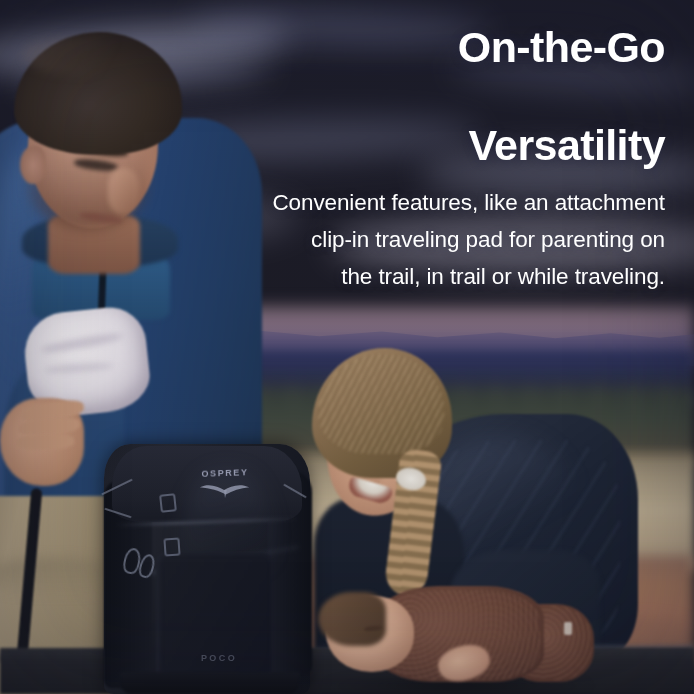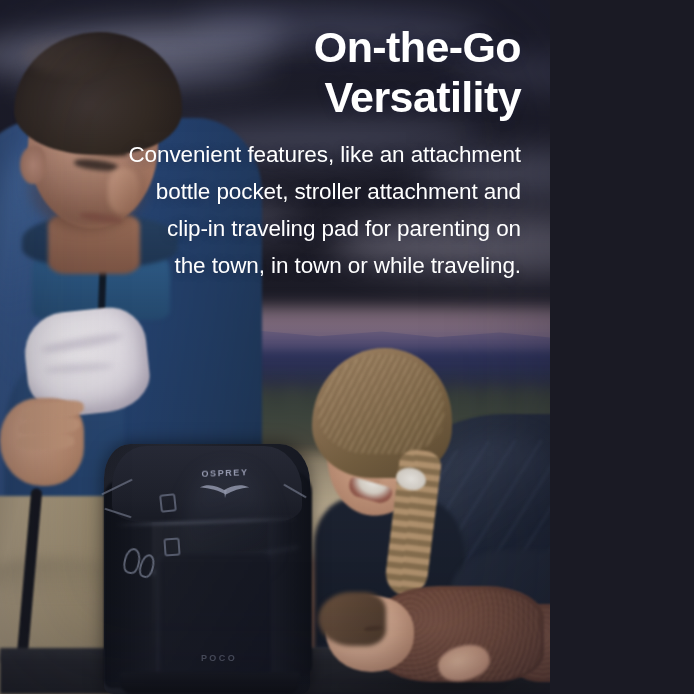--- a/index.html
+++ b/index.html
@@ -1,19 +1,19 @@
 <!DOCTYPE html>
 <html><head>
 <meta charset="utf-8">
 <style>
   * { margin:0; padding:0; box-sizing:border-box; }
   html,body { width:694px; height:694px; overflow:hidden; background:#1a1a24; }
   body { font-family:"Liberation Sans", sans-serif; }
 
-  #stage { position:relative; width:550px; height:694px; overflow:hidden;padding-left:16px; }
+  #stage { position:relative; width:694px; height:694px; overflow:hidden;padding-left:16px; }
 
   
   .sky {
     position:absolute; left:0; top:0; width:694px; height:360px;
     background:
       linear-gradient(to bottom,
         #5a5f8f 0%,
         #6169954 2%,
         #5c6293 10%,
         #5d6396 22%,
@@ -512,21 +512,21 @@
   
   .overlay{
     position:absolute; right:29px; top:22px; width:466px;
     text-align:right; pointer-events:none;
   }
   .headline{
     color:#ffffff; font-weight:bold; font-size:43px; line-height:50px;
     letter-spacing:-.6px;
     text-shadow:0 1px 10px rgba(30,34,64,.45);
   }
-  .headline .l2{ display:block; }
+  .headline .l2{ display:block;margin-top:48px; }
   .body-copy{
     margin-top:14px; color:#ffffff; font-size:22.5px; line-height:37px;
     font-weight:400; letter-spacing:-.1px;
     text-shadow:0 1px 9px rgba(36,40,66,.42);
   }
   .body-copy span{ display:block; }
 </style>
 </head>
 <body>
 
@@ -648,19 +648,18 @@
   <div class="tint"></div>
   <div class="vignette"></div>
 
   <div class="overlay">
     <div class="headline">
       <span class="l1">On-the-Go</span>
       <span class="l2">Versatility</span>
     </div>
     <div class="body-copy">
       <span>Convenient features, like an attachment</span>
-      <span>bottle pocket, stroller attachment and</span>
       <span>clip-in traveling pad for parenting on</span>
-      <span>the town, in town or while traveling.</span>
+      <span>the trail, in trail or while traveling.</span>
     </div>
   </div>
 
 </div>
 
 </body></html>

